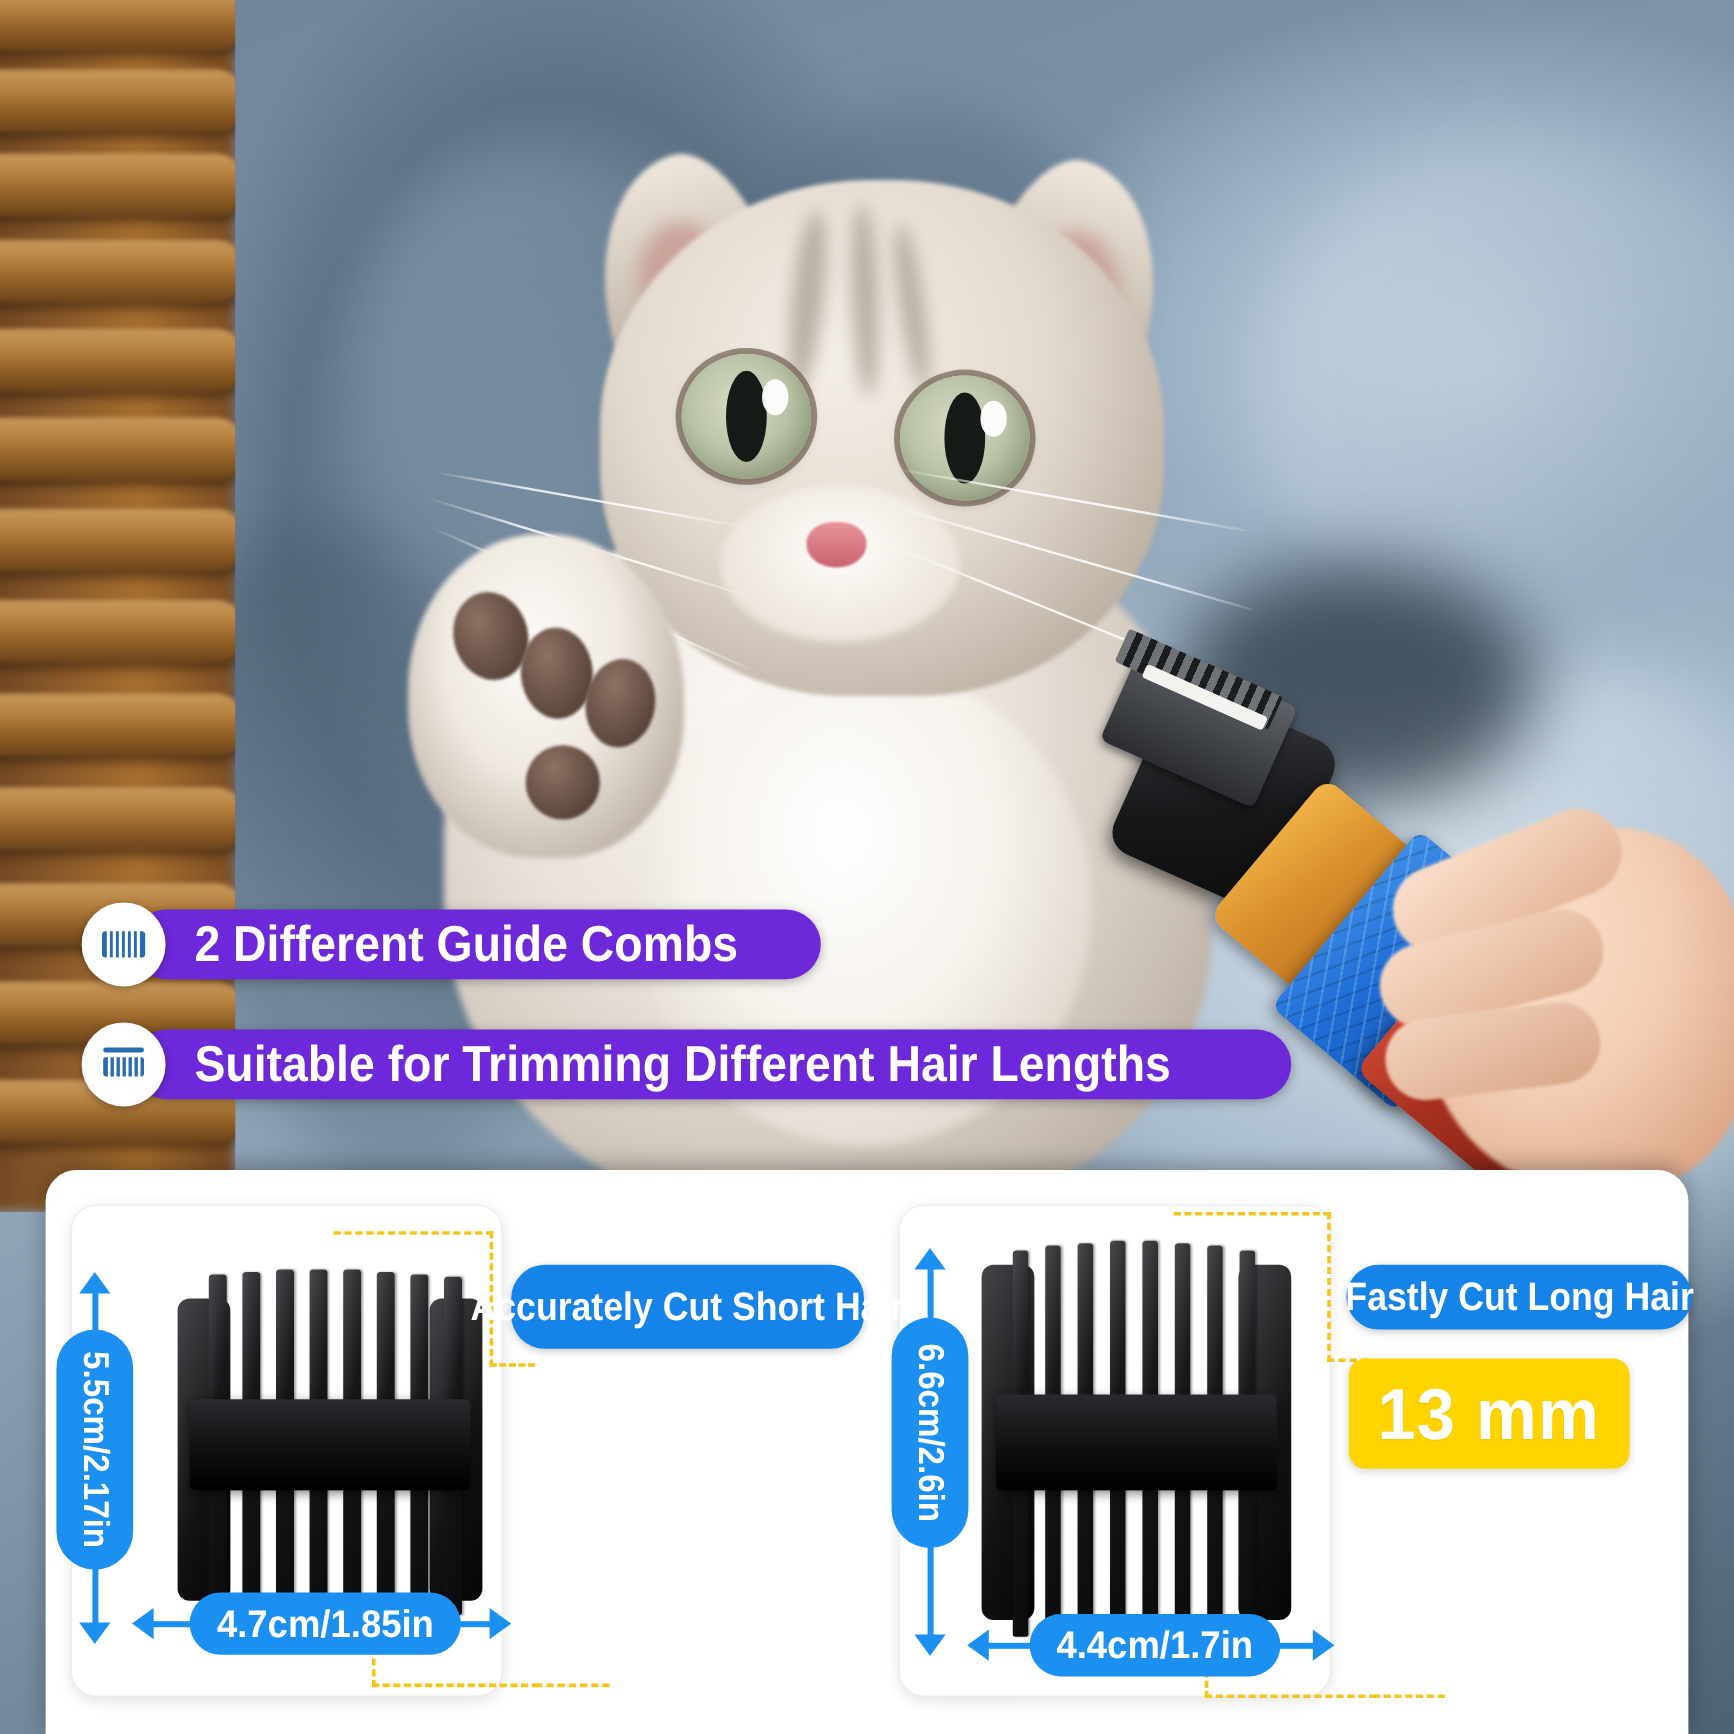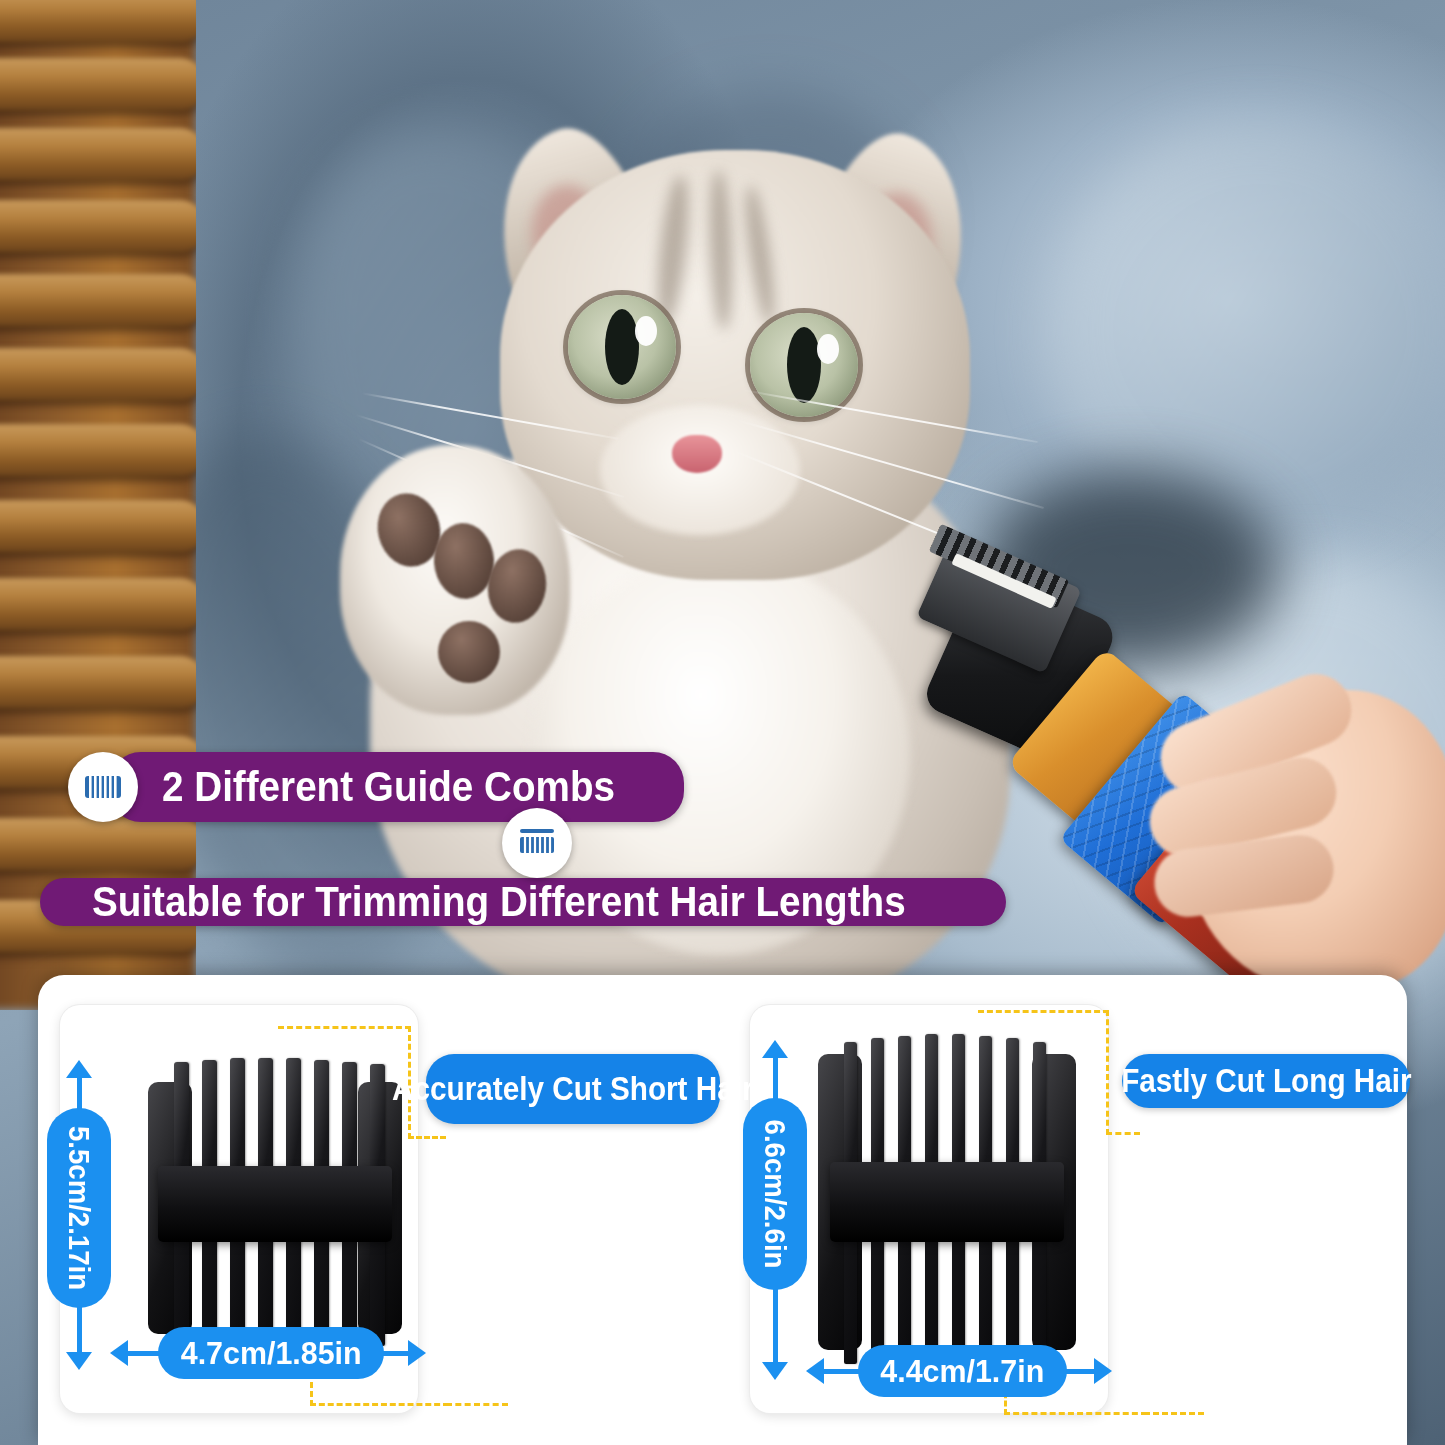--- a/index.html
+++ b/index.html
@@ -107,24 +107,24 @@
   
   .header-banner{position:absolute;left:44px;top:28px;width:1092px;height:150px;border-radius:26px;
     background:rgba(21,131,232,.86);box-shadow:0 3px 14px rgba(0,0,0,.25);}
   .header-title{position:absolute;left:56px;top:6px;color:#fff;font-size:80px;font-weight:700;letter-spacing:-1px;
     transform:scaleX(.78);transform-origin:left center;white-space:nowrap;text-shadow:0 2px 5px rgba(0,0,0,.18);}
   .header-sub{position:absolute;left:56px;top:108px;color:#fff;font-size:44px;font-weight:400;
     transform:scaleX(.9);transform-origin:left center;white-space:nowrap;text-shadow:0 1px 3px rgba(0,0,0,.2);}
 
   .feat{position:absolute;display:flex;align-items:center;height:70px;}
   .feat-1{left:68px;top:752px;}
-  .feat-2{left:68px;top:808px;flex-direction:column;}
+  .feat-2{left:68px;top:852px;}
   .feat-icon{position:relative;width:70px;height:70px;border-radius:50%;background:#fff;z-index:3;flex:0 0 auto;
     display:flex;align-items:center;justify-content:center;box-shadow:0 2px 7px rgba(0,0,0,.3);}
-  .feat-pill{position:relative;margin-left:-28px;height:70px;border-radius:31px;background:#701a75;
+  .feat-pill{position:relative;margin-left:-28px;height:58px;border-radius:31px;background:#6d28d9;
     display:flex;align-items:center;padding:0 30px 0 52px;box-shadow:0 2px 9px rgba(0,0,0,.3);}
   .feat-text{color:#fff;font-size:42px;font-weight:700;white-space:nowrap;transform:scaleX(.92);transform-origin:left center;}
 
   
   .panel{position:absolute;left:38px;top:975px;width:1369px;height:470px;background:#fff;border-radius:26px 26px 0 0;
     box-shadow:0 -4px 18px rgba(0,0,0,.28);}
   .card{position:absolute;top:30px;width:358px;height:408px;background:#fff;border-radius:20px;
     box-shadow:0 0 0 1px #ececec, 0 3px 12px rgba(0,0,0,.13);}
   .card-l{left:22px;}
   .card-r{left:712px;}
@@ -374,14 +374,17 @@
     </div>
   </div>
 
   <div class="blue-pill" style="left:426px;top:1054px;width:294px;height:70px">
     <span style="font-size:33px">Accurately Cut Short Hair</span>
   </div>
 
   <div class="blue-pill" style="left:1122px;top:1054px;width:288px;height:54px">
     <span style="font-size:33px">Fastly Cut Long Hair</span>
   </div>
+  <div class="ylabel" style="left:1124px;top:1132px;width:234px;height:92px">
+    <span>13 mm</span>
+  </div>
 
 </div>
 
 </body></html>

